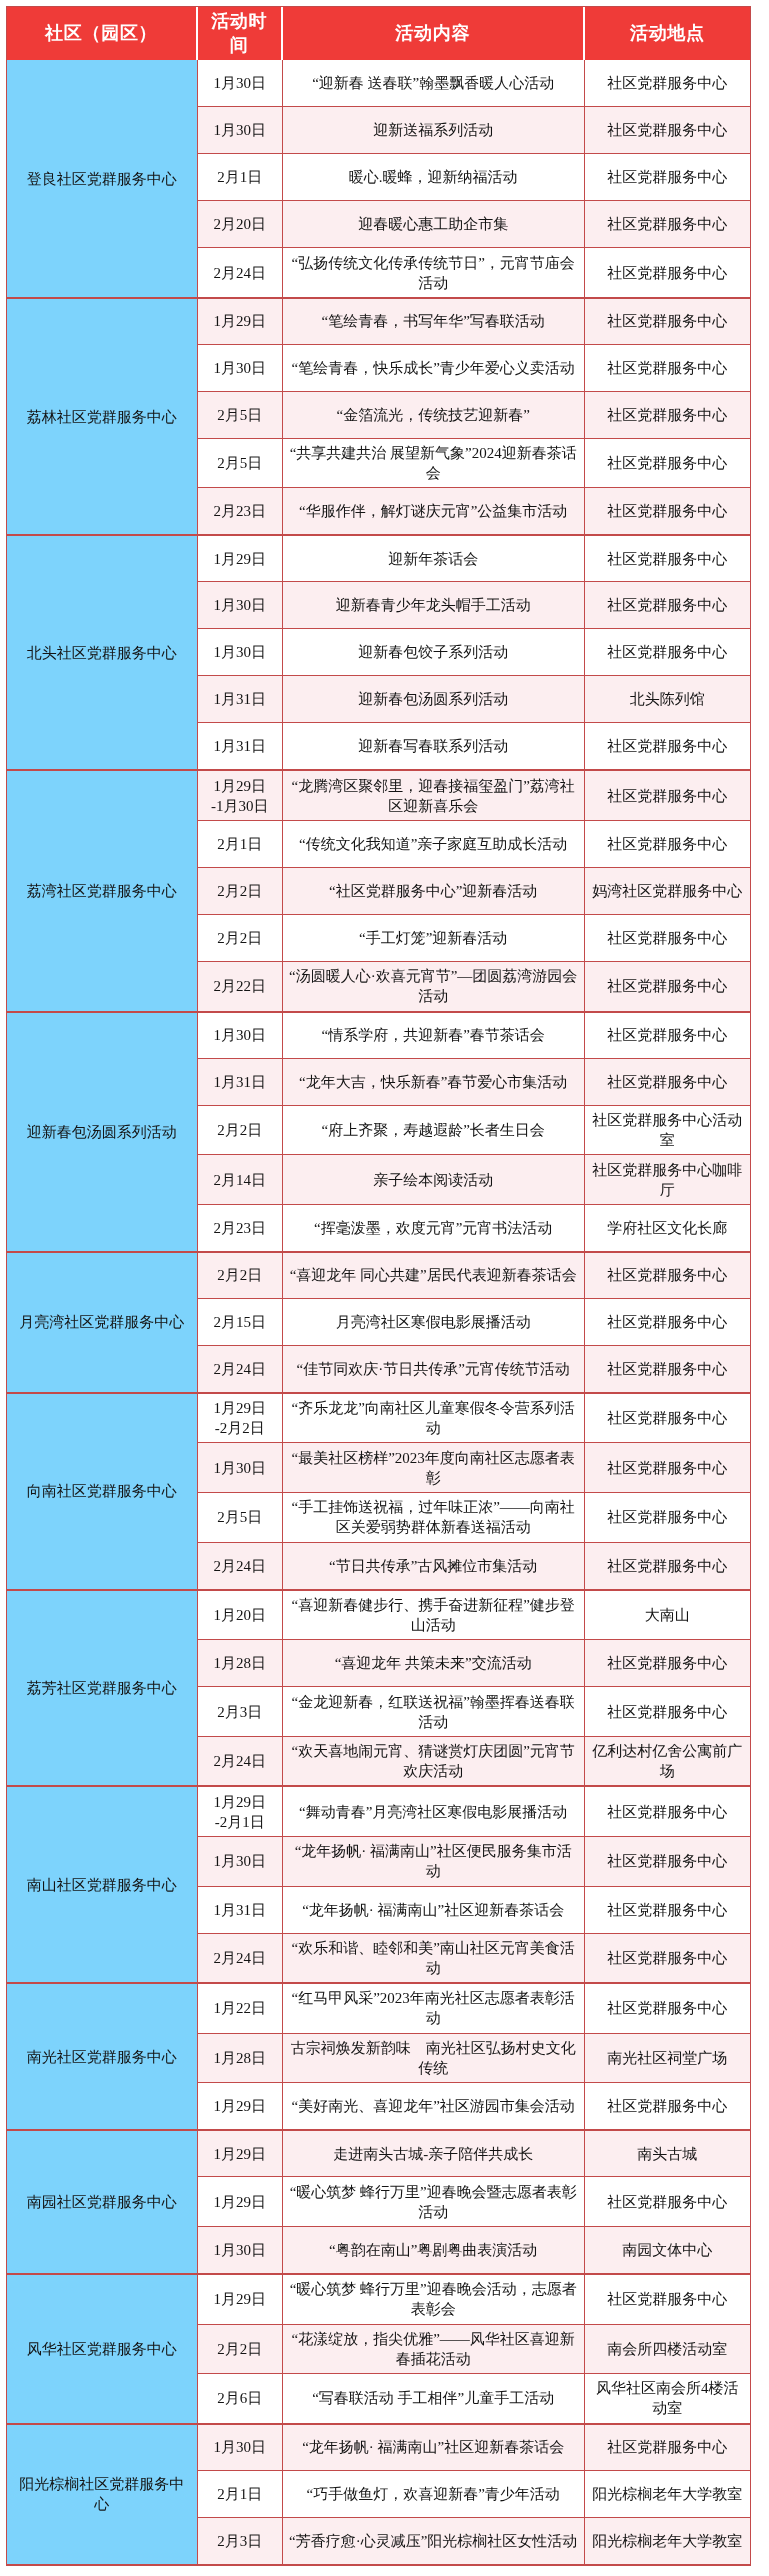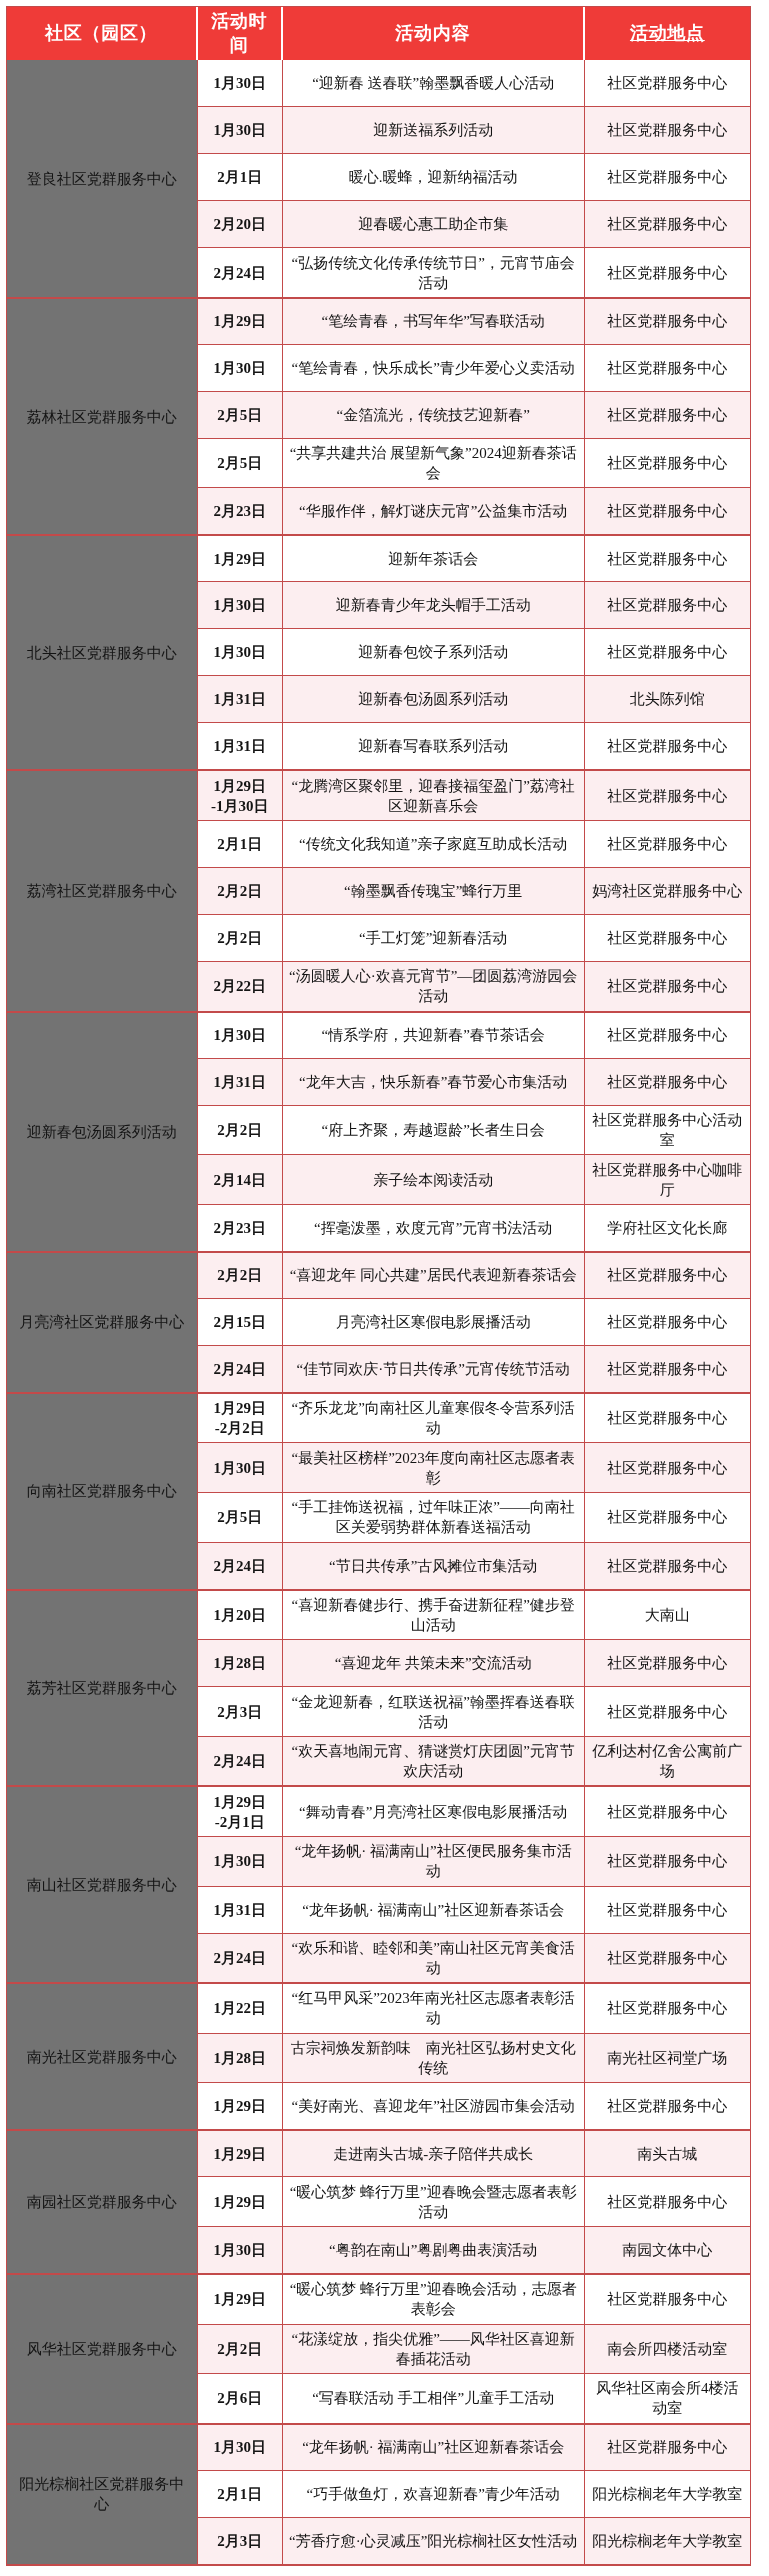--- a/index.html
+++ b/index.html
@@ -28,39 +28,39 @@
     font-weight:bold;
     font-size:18px;
     height:44px;
     padding:2.8px 4.3px;
     box-sizing:border-box;
     border-right:2.1px solid #ffffff;
     text-align:center;
     vertical-align:middle;
     letter-spacing:0.7px;
   }
-  th:last-child{border-right:none;text-decoration:underline;}
+  th:last-child{border-right:none;}
   td{
     font-size:15px;
     line-height:20px;
     text-align:center;
     vertical-align:middle;
     padding:4.3px 5.7px;
     height:47px;
     box-sizing:border-box;
     border-right:0.7px solid var(--border);
     border-bottom:0.7px solid var(--border);
     background:#ffffff;
     word-break:break-all;
   }
   td:last-child{border-right:none;margin-top:19px;}
   tr.group-start td{border-top:0.7px solid var(--border);}
   td.pink{background:var(--pink);}
-  td.community{background:#737373;}
-  td.date{white-space:pre-line;font-weight:bold;}
+  td.community{background:#7dd3fc;}
+  td.date{white-space:pre-line;}
 </style>
 </head>
 <body>
 
 <div class="table-wrap">
   <table>
     <colgroup>
       <col style="width:191px">
       <col style="width:85px">
       <col style="width:302px">
@@ -160,21 +160,21 @@
           <td class="content pink">“龙腾湾区聚邻里，迎春接福玺盈门”荔湾社区迎新喜乐会</td>
           <td class="location pink">社区党群服务中心</td>
         </tr>
         <tr>
           <td class="date">2月1日</td>
           <td class="content">“传统文化我知道”亲子家庭互助成长活动</td>
           <td class="location">社区党群服务中心</td>
         </tr>
         <tr>
           <td class="date pink">2月2日</td>
-          <td class="content pink">“翰墨飘香传瑰宝”蜂行万里</td>
+          <td class="content pink">“社区党群服务中心”迎新春活动</td>
           <td class="location pink">妈湾社区党群服务中心</td>
         </tr>
         <tr>
           <td class="date">2月2日</td>
           <td class="content">“手工灯笼”迎新春活动</td>
           <td class="location">社区党群服务中心</td>
         </tr>
         <tr>
           <td class="date pink">2月22日</td>
           <td class="content pink">“汤圆暖人心·欢喜元宵节”—团圆荔湾游园会活动</td>

